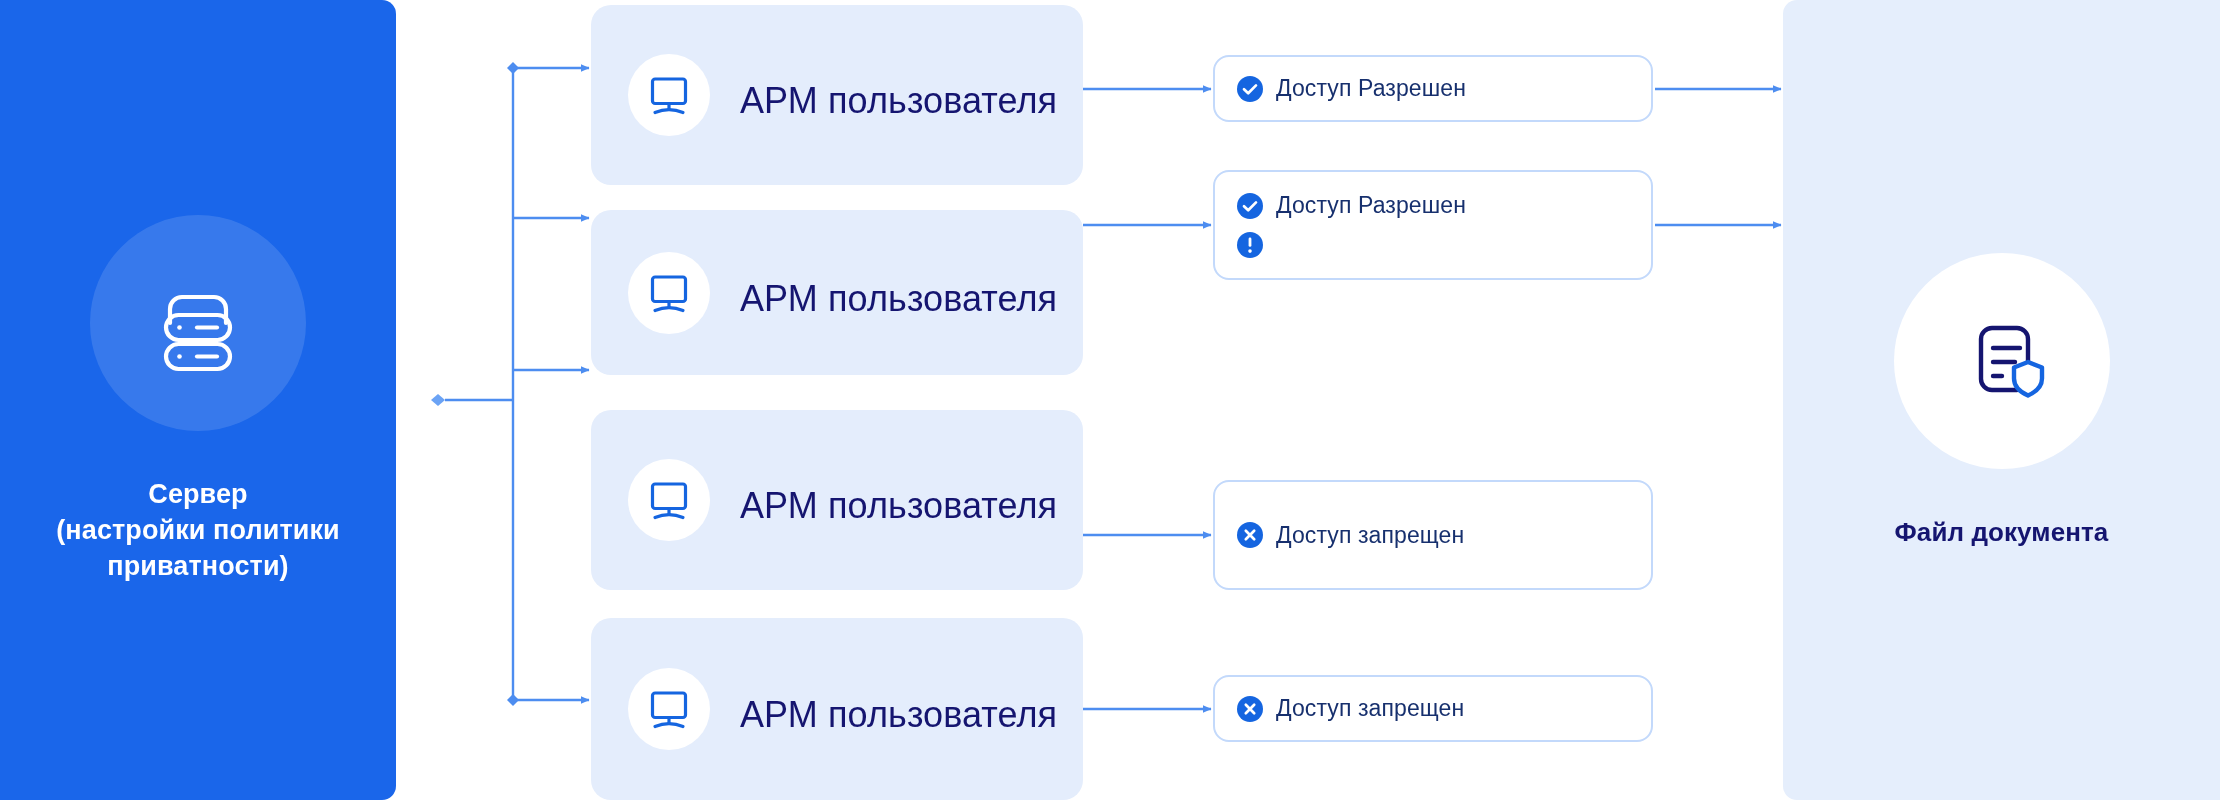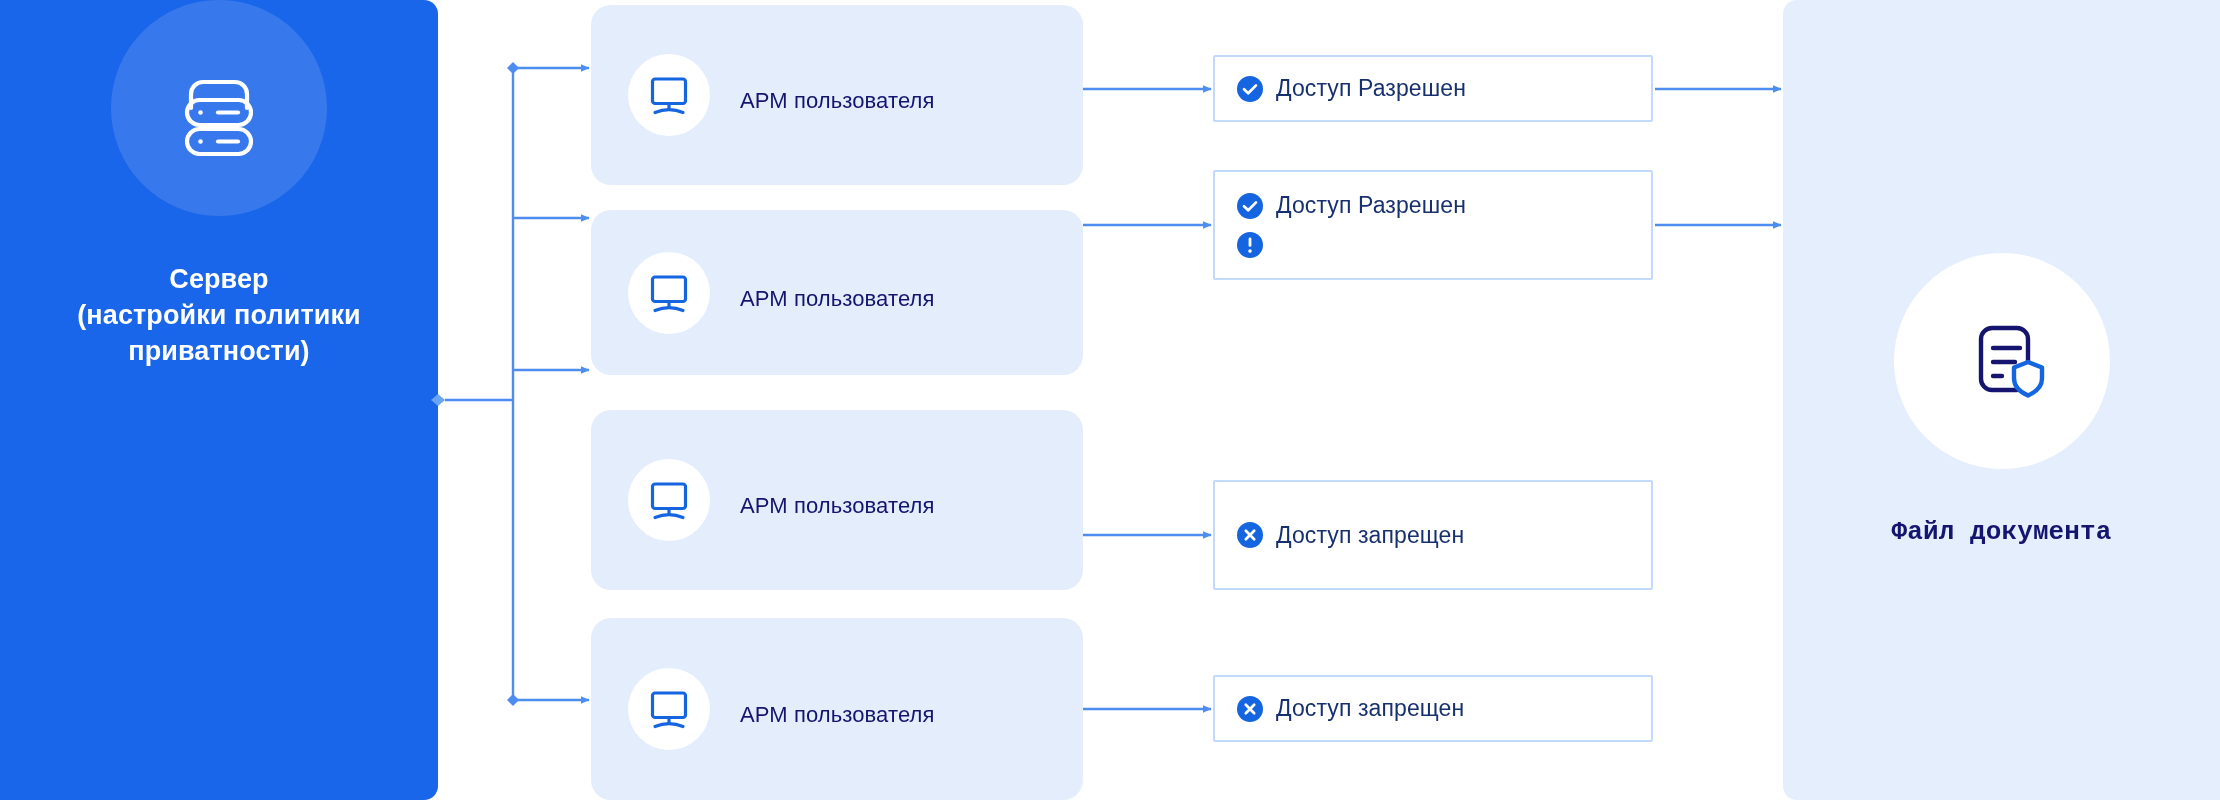--- a/index.html
+++ b/index.html
@@ -3,23 +3,23 @@
 <meta charset="utf-8">
 <style>
   * { margin:0; padding:0; box-sizing:border-box; }
   html,body { width:2220px; height:800px; background:#ffffff; overflow:hidden; }
   body { font-family:"Liberation Sans","DejaVu Sans",sans-serif; position:relative; }
 
   #stage { position:relative; width:2220px; height:800px; }
 
   
   .server-panel{
-    position:absolute; left:0; top:0; width:438px; height:800px;
+    position:absolute; left:0; top:0; width:396px; height:800px;
     background:#1a66ea; border-radius:0 14px 14px 0;
-    display:flex; flex-direction:column; align-items:center; 
+    display:flex; flex-direction:column; align-items:center; justify-content:center;
   }
   .server-halo{
     width:216px; height:216px; border-radius:50%;
     background:rgba(255,255,255,.13);
     display:flex; align-items:center; justify-content:center;
     margin-bottom:46px;
   }
   .server-title{
     color:#ffffff; font-size:27px; font-weight:700; line-height:1.33;
     text-align:center; letter-spacing:.1px; white-space:pre-line;
@@ -28,38 +28,38 @@
   
   .ws-card{
     position:absolute; left:591px; width:492px;
     background:#e4edfc; border-radius:20px;
     display:flex; align-items:center; padding-left:37px; gap:30px;
   }
   .ws-avatar{
     width:82px; height:82px; border-radius:50%; background:#ffffff;
     display:flex; align-items:center; justify-content:center; flex:0 0 auto;
   }
-  .ws-label{ color:#151570; font-size:22px; font-weight:400; letter-spacing:.1px;margin-top:12px; }
+  .ws-label{ color:#151570; font-size:36px; font-weight:400; letter-spacing:.1px;margin-top:12px; }
 
   
   .status-box{
     position:absolute; left:1213px; width:440px;
-    background:#ffffff; border:2px solid #c3d9fb; border-radius:2px;
+    background:#ffffff; border:2px solid #c3d9fb; border-radius:16px;
     display:flex; flex-direction:column; justify-content:center;
     padding:0 22px; gap:13px;
   }
   .status-row{ display:flex; align-items:center; gap:13px; }
   .status-text{ color:#17306e; font-size:23px; letter-spacing:.1px; white-space:nowrap; }
   .badge{ width:26px; height:26px; flex:0 0 auto; display:block; }
 
   
   .doc-panel{
     position:absolute; left:1783px; top:0; width:437px; height:800px;
     background:#e5eefc; border-radius:14px 0 0 14px;
-    display:flex; flex-direction:column; align-items:center; justify-content:center;font-family:Liberation Mono, monospace;
+    display:flex; flex-direction:column; align-items:center; justify-content:center;
   }
   .doc-halo{
     width:216px; height:216px; border-radius:50%; background:#ffffff;
     display:flex; align-items:center; justify-content:center; margin-bottom:48px;
   }
   .doc-title{ color:#151570; font-size:26px; font-weight:700; letter-spacing:.1px; }
 
   
   #wires{ position:absolute; left:0; top:0; width:2220px; height:800px; pointer-events:none; }
 </style>

